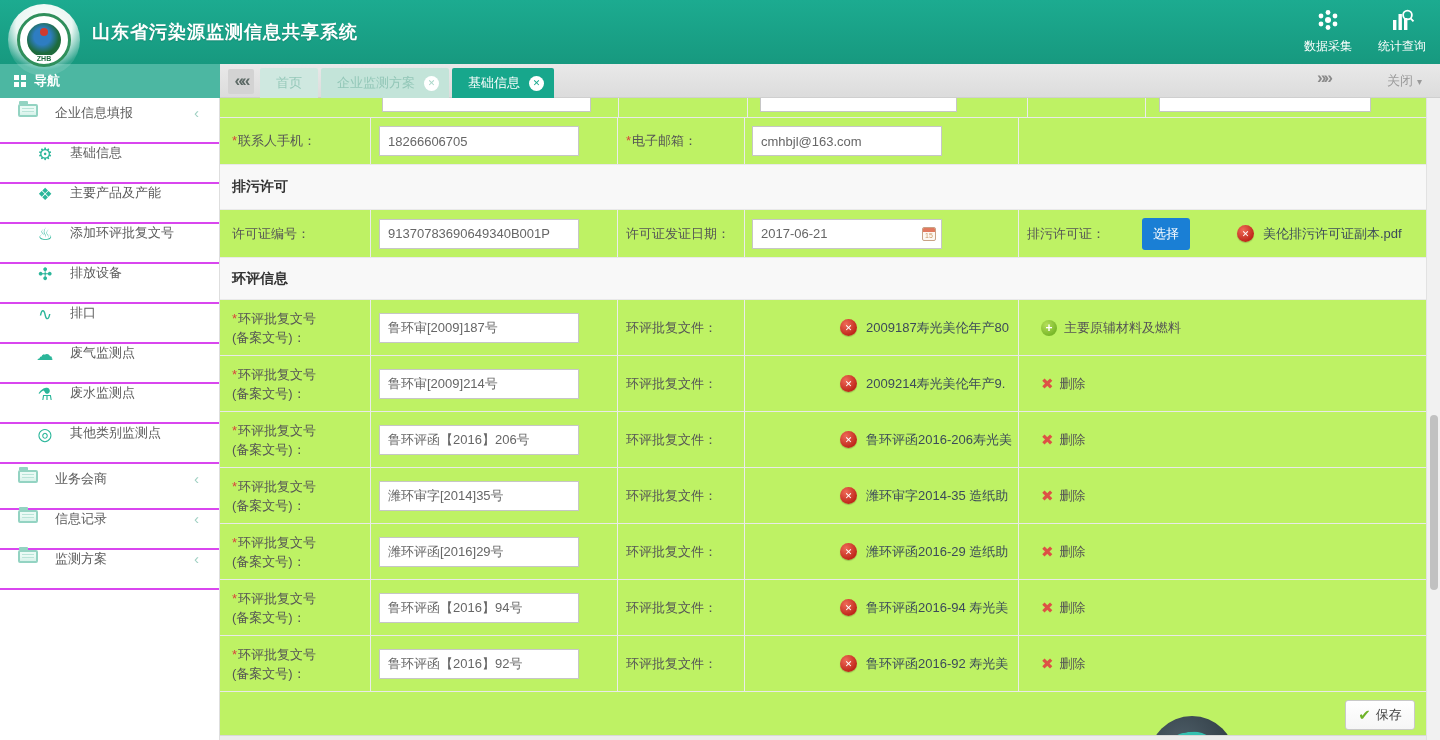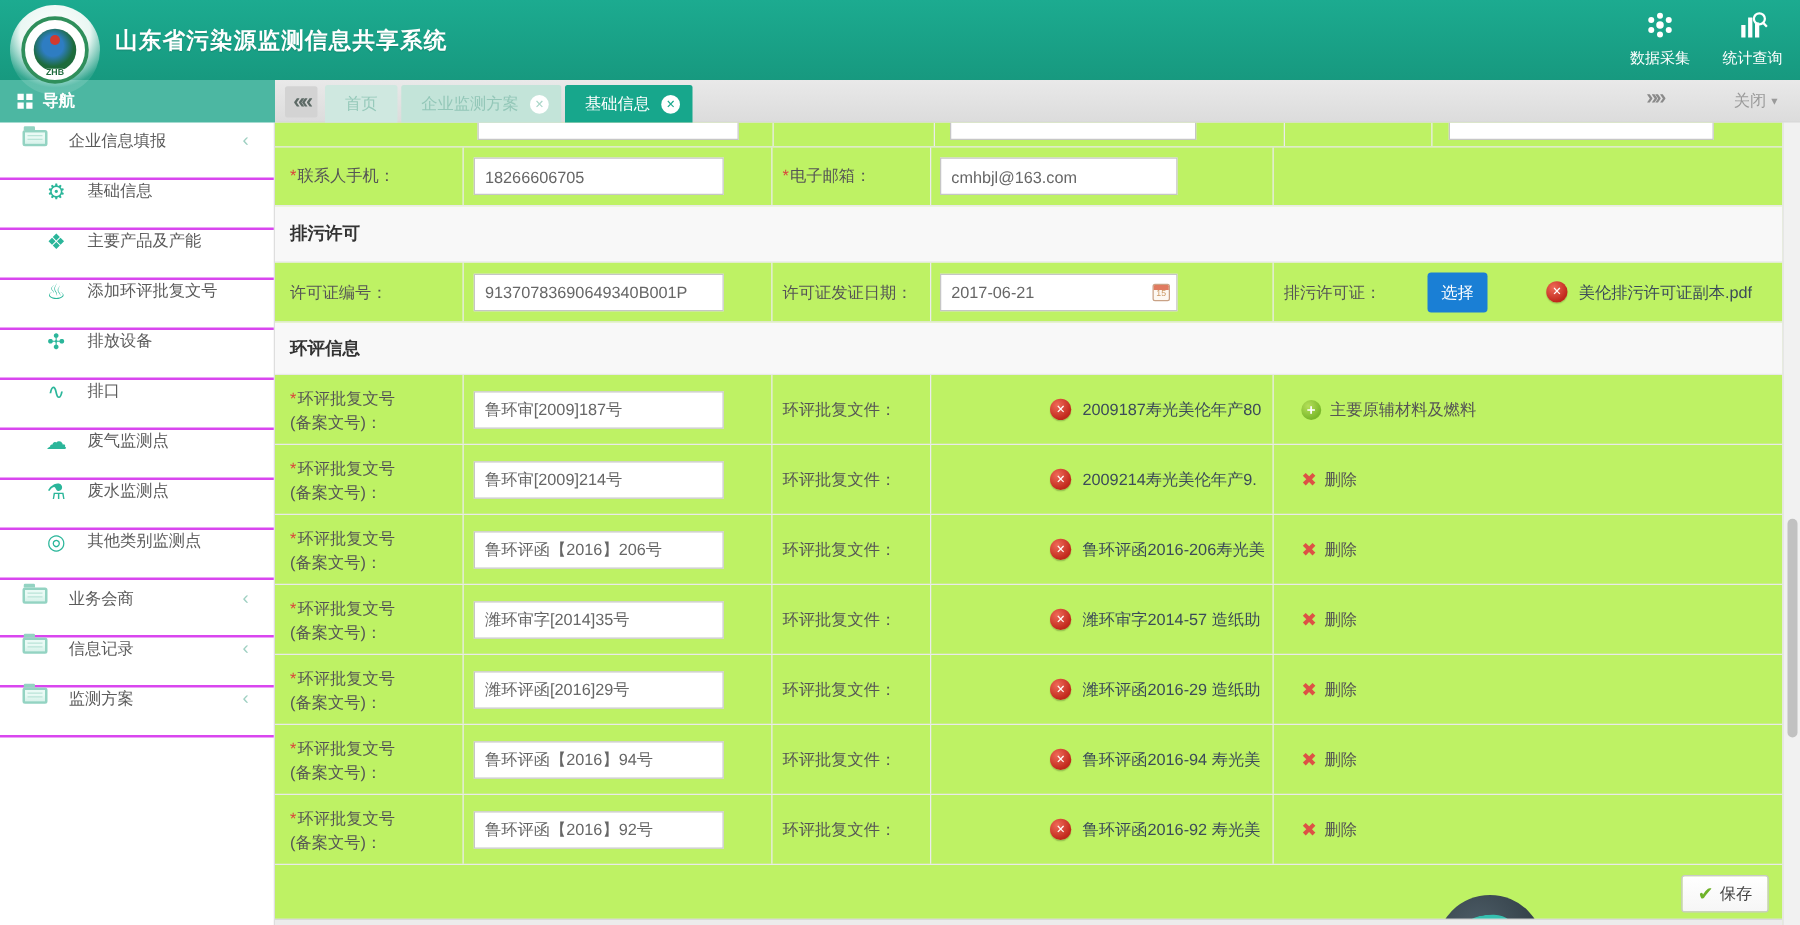--- a/index.html
+++ b/index.html
@@ -357,21 +357,21 @@
         <span class="two-line"><span><span class="req">*</span><span>环评批复文号</span></span><br><span>(备案文号)：</span></span>
       </div>
     <div class="c2">
         <input class="box w200" value="潍环审字[2014]35号" style="">
       </div>
     <div class="c3">
         <span class="lab">环评批复文件：</span>
       </div>
     <div class="c4" style="padding-left:95px">
       <span class="red-x">✕</span>
-      <span class="file-link">潍环审字2014-57 造纸助</span>
+      <span class="file-link">潍环审字2014-35 造纸助</span>
     </div>
     <div class="c5" style="padding-left:22px">
       <span class="del-x">✖</span>
       <span class="action-lab" style="margin-left:0">删除</span>
     </div>
   </div>
 
   <div class="frow row56">
     <div class="c1">
         <span class="two-line"><span><span class="req">*</span><span>环评批复文号</span></span><br><span>(备案文号)：</span></span>

